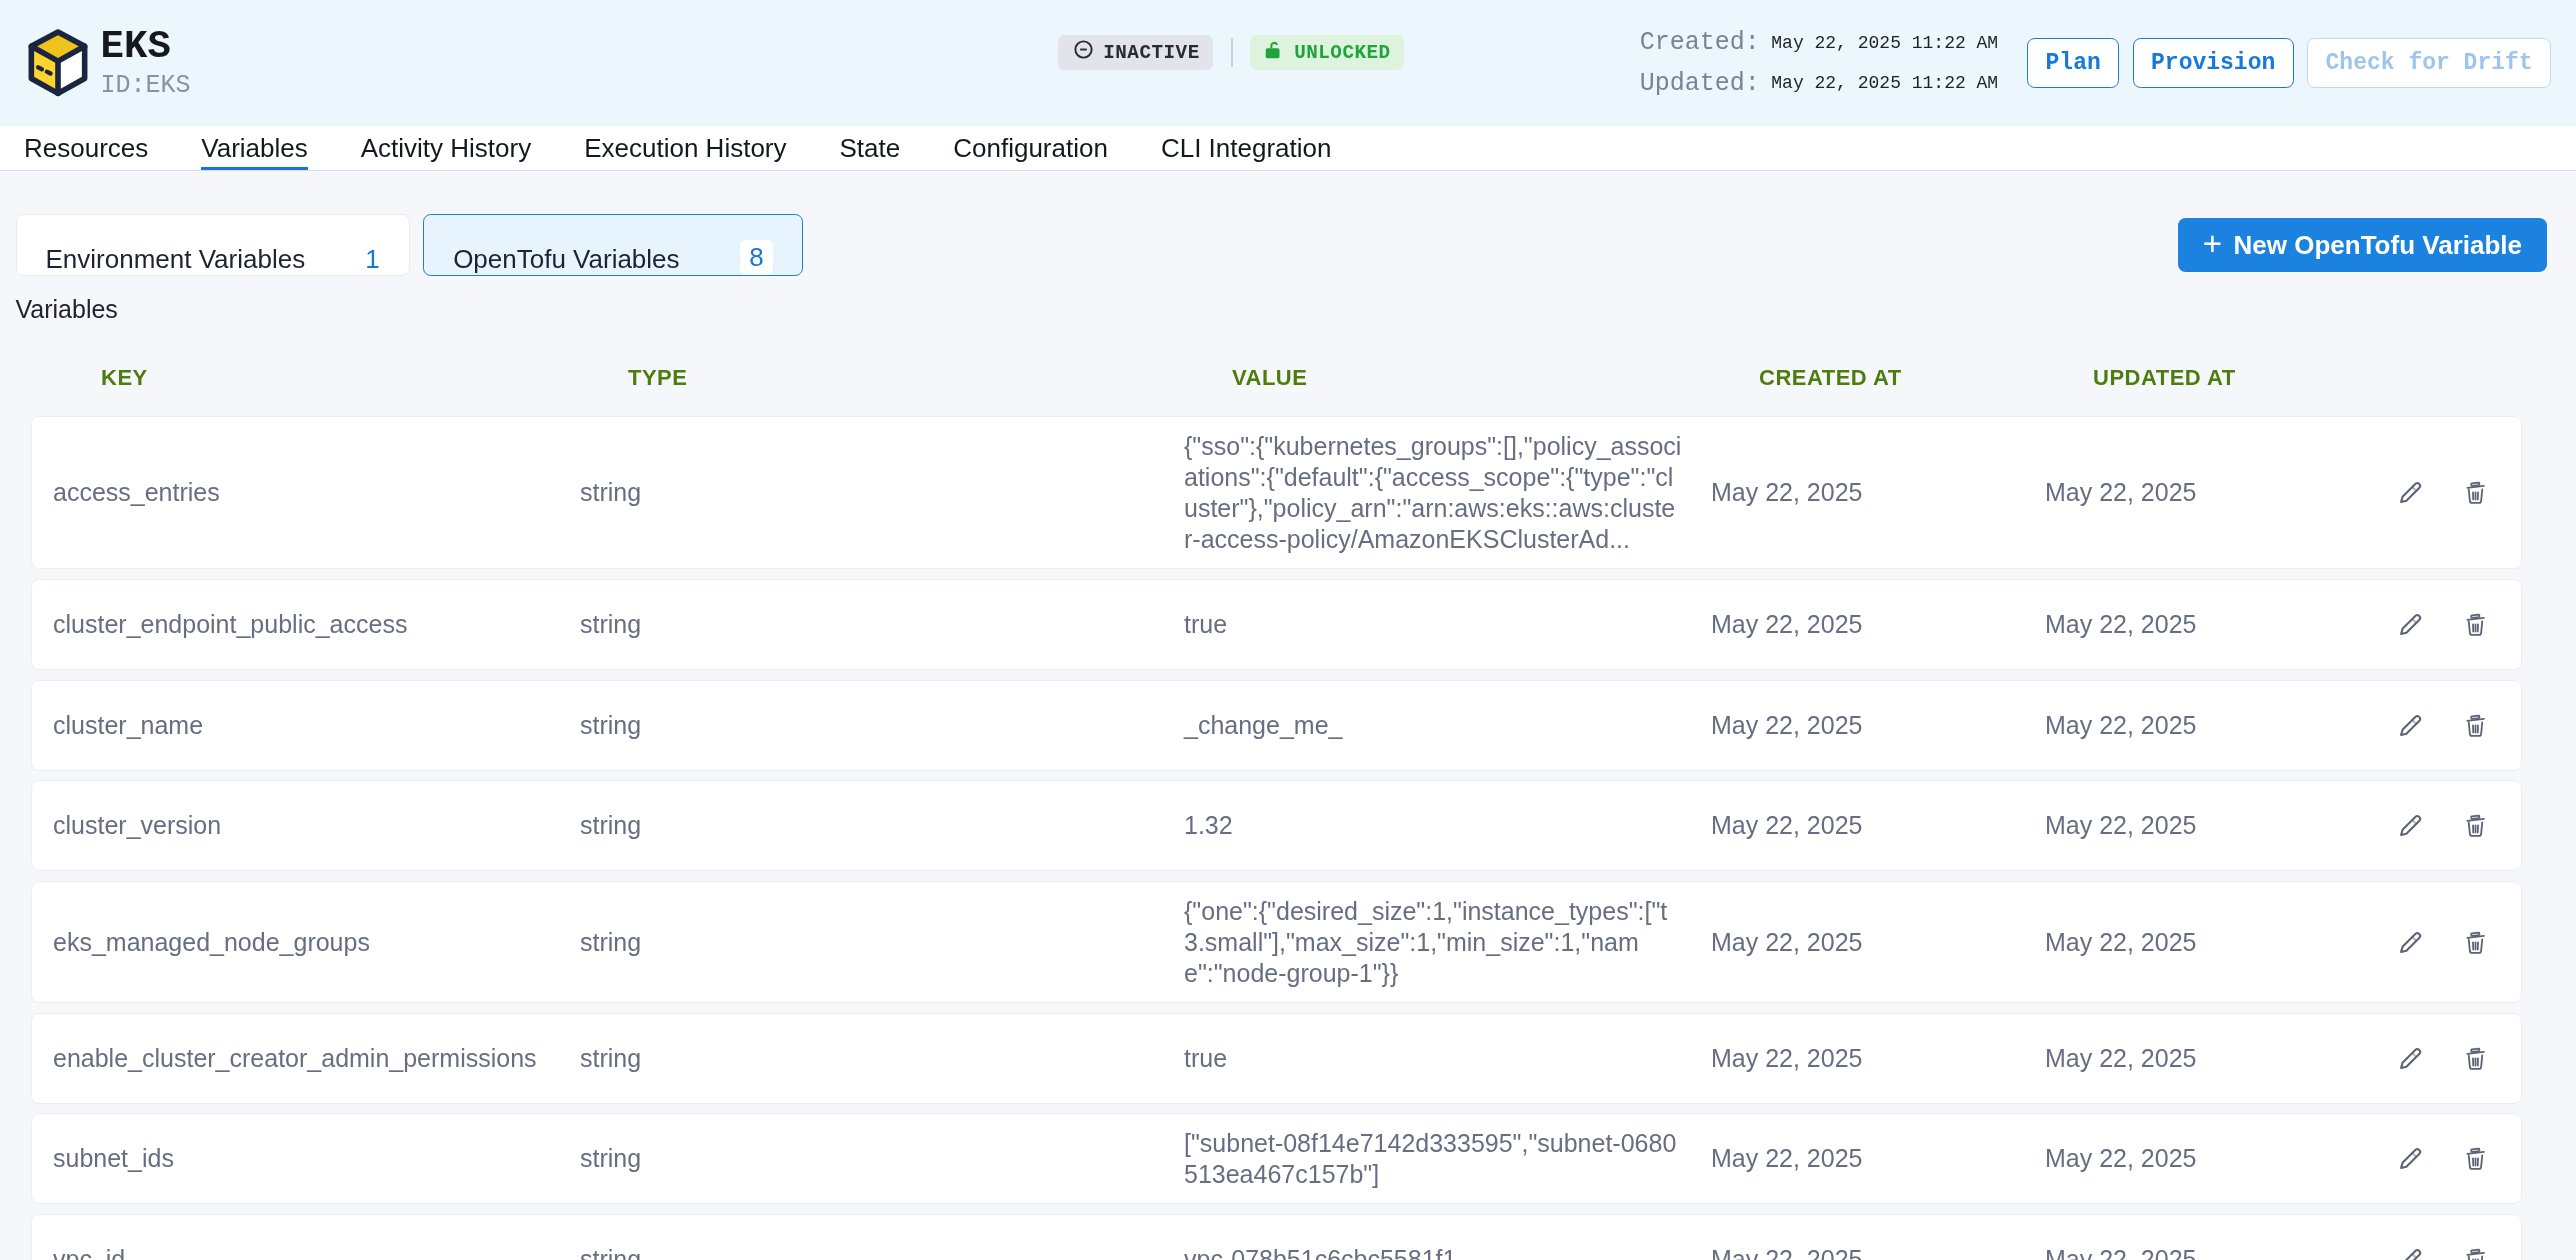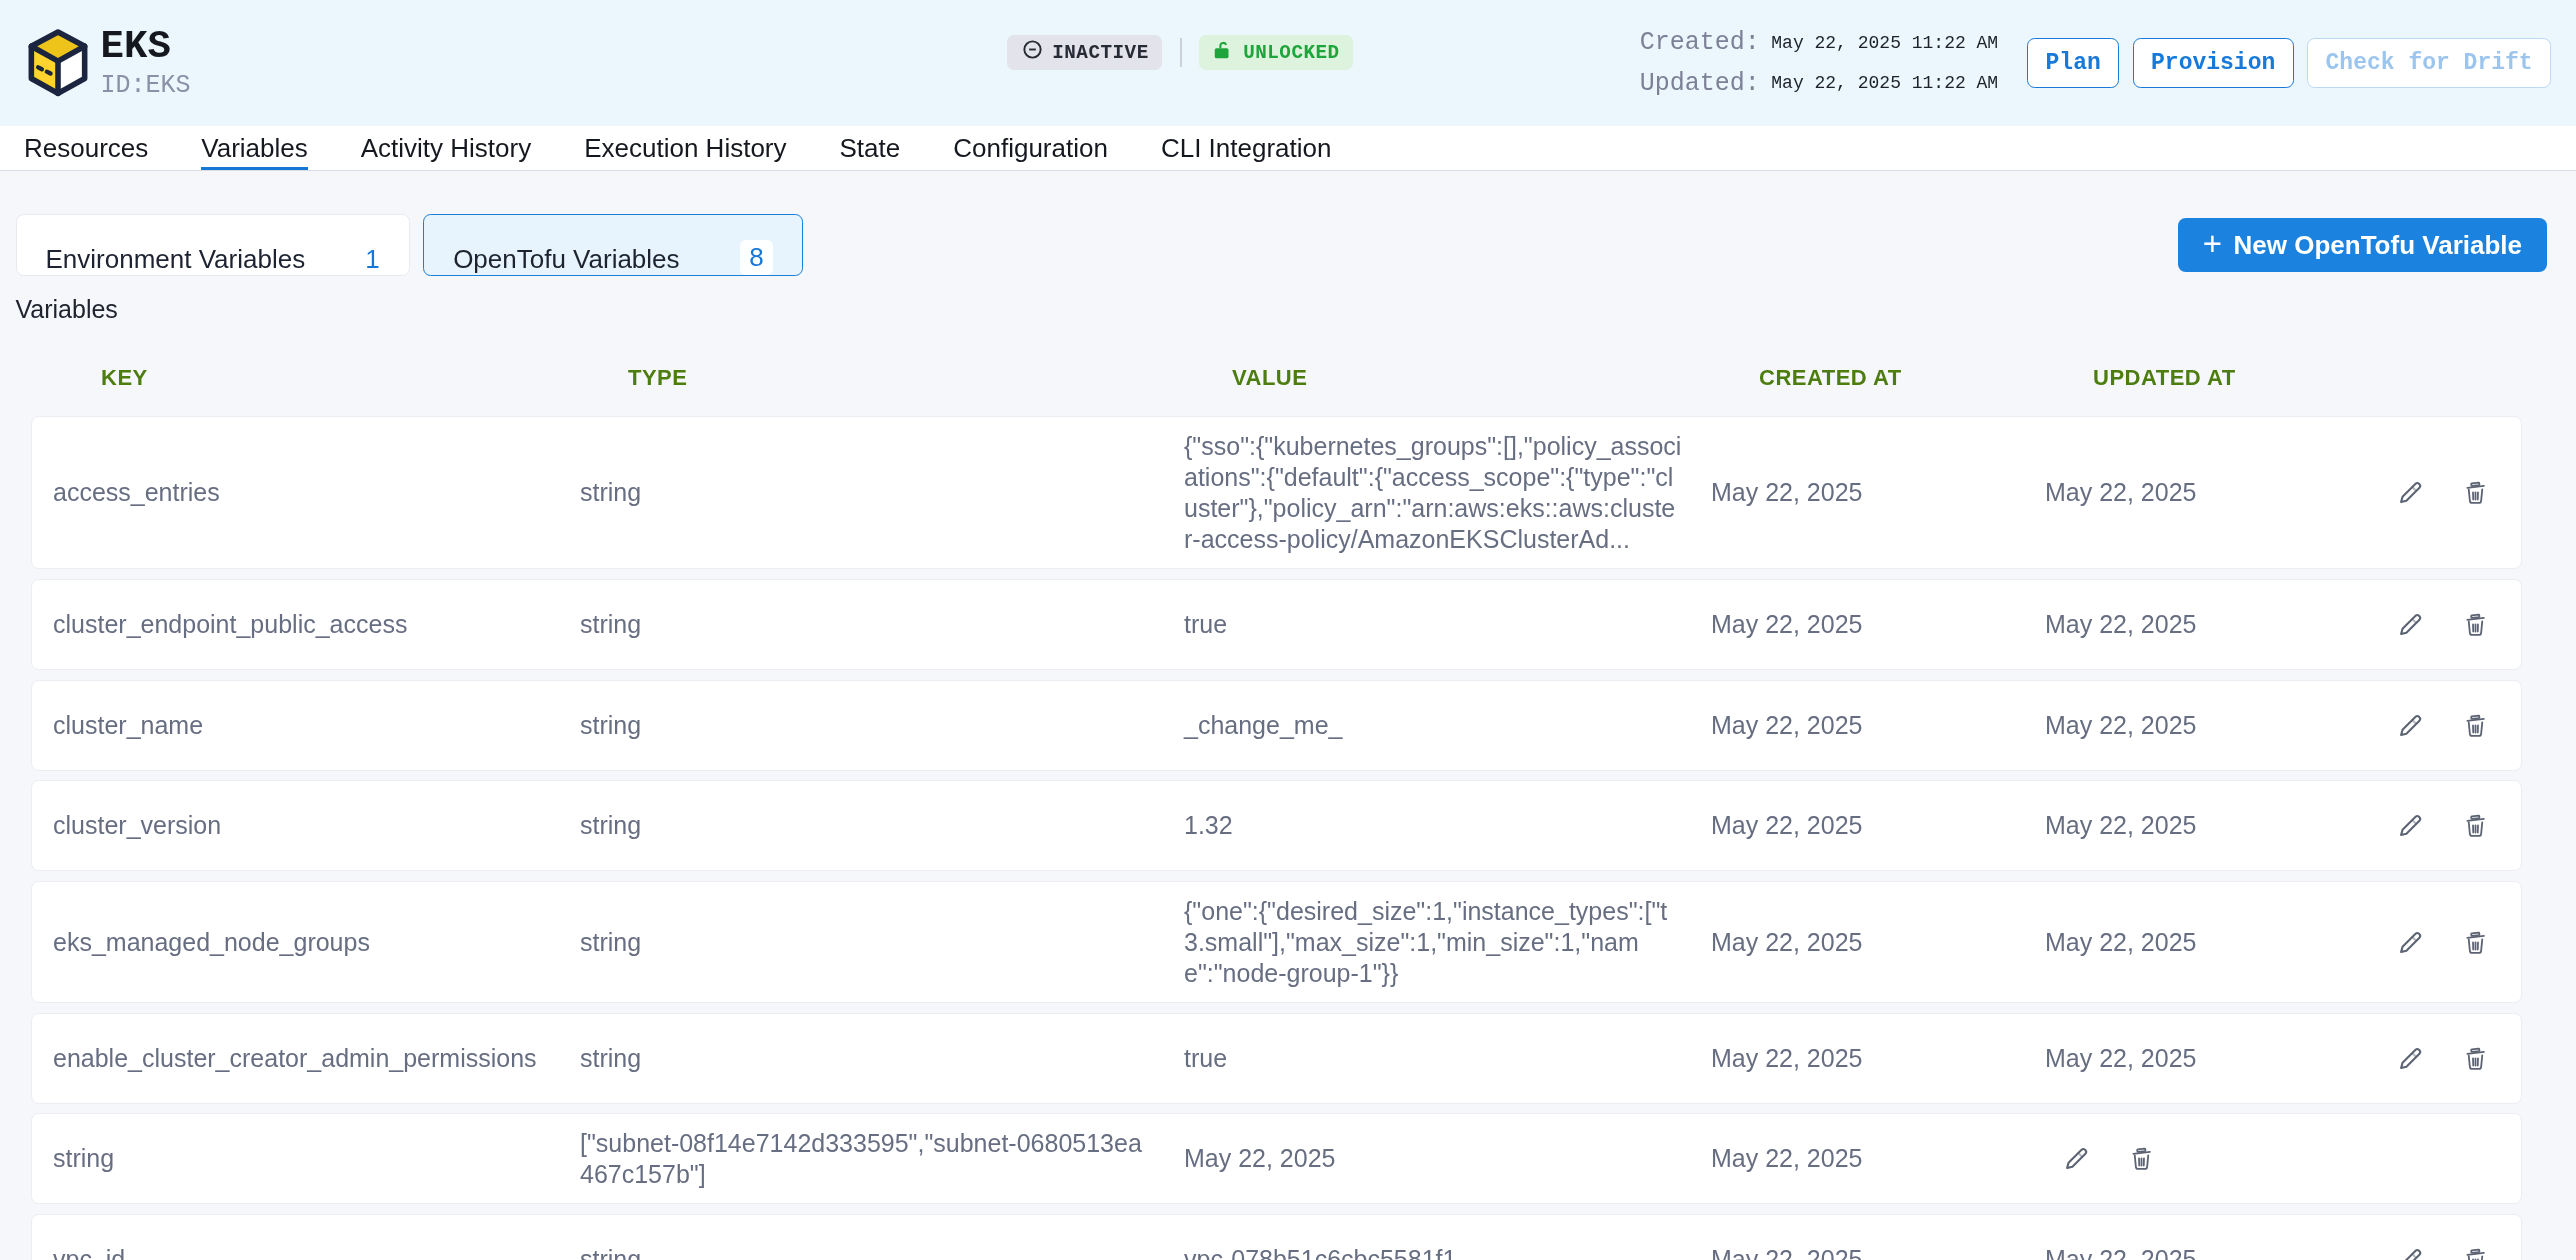--- a/index.html
+++ b/index.html
@@ -21,21 +21,21 @@
     align-items: center;
     padding: 0 25px 0 27px;
     font-family: Liberation Mono, monospace;
   }
   .logo-wrap { width: 62px; height: 70px; flex: 0 0 auto; }
   .title-block { margin-left: 11.6px; }
   .ws-title { font-size: 39px; font-weight: 700; color: #15181f; line-height: 43px; }
   .ws-id { font-size: 25px; color: #8a90a5; line-height: 29px; margin-top: 1.9px; }
 
   .badge-group {
-    position: absolute; left: 987px; top: 35px;
+    position: absolute; left: 1038px; top: 35px;
     display: flex; align-items: center; gap: 17.4px; padding-left: 20px;
   }
   .badge {
     display: inline-flex; align-items: center; gap: 8.7px;
     height: 35px; padding: 0 13.5px; border-radius: 6.8px;
     font-size: 19.3px; font-weight: 700; letter-spacing: 0.5px;
   }
   .badge-inactive { background: #e3e4eb; color: #272b36; }
   .badge-unlocked { background: #def3de; color: #1da53c; }
   .badge-divider { width: 1.9px; height: 29px; background: #ccd0da; }
@@ -435,20 +435,21 @@
             <line x1="9.8" y1="12" x2="10" y2="18.2"></line>
             <line x1="12" y1="12" x2="12" y2="18.2"></line>
             <line x1="14.2" y1="12" x2="14" y2="18.2"></line>
           </svg>
         </span>
       </button>
     </div>
   </div>
 
   <div class="tbl-grid tbl-row">
+    <div class="cell key">subnet_ids</div>
     <div class="cell type">string</div>
     <div class="cell value">["subnet-08f14e7142d333595","subnet-0680513ea467c157b"]</div>
     <div class="cell created">May 22, 2025</div>
     <div class="cell updated">May 22, 2025</div>
     <div class="cell actions">
       <button class="icon-btn">
         <span>
           <svg width="29" height="29" viewBox="0 0 24 24" fill="none" stroke="currentColor" stroke-width="1.7" stroke-linecap="round" stroke-linejoin="round">
             <path d="M4.2 19.8 L5.4 15.6 L16.2 4.8 a2 2 0 0 1 2.8 0 l0.4 0.4 a2 2 0 0 1 0 2.8 L8.6 18.8 L4.2 19.8 Z"></path>
             <line x1="13.6" y1="7.6" x2="16.2" y2="10.2" opacity="0.45"></line>

